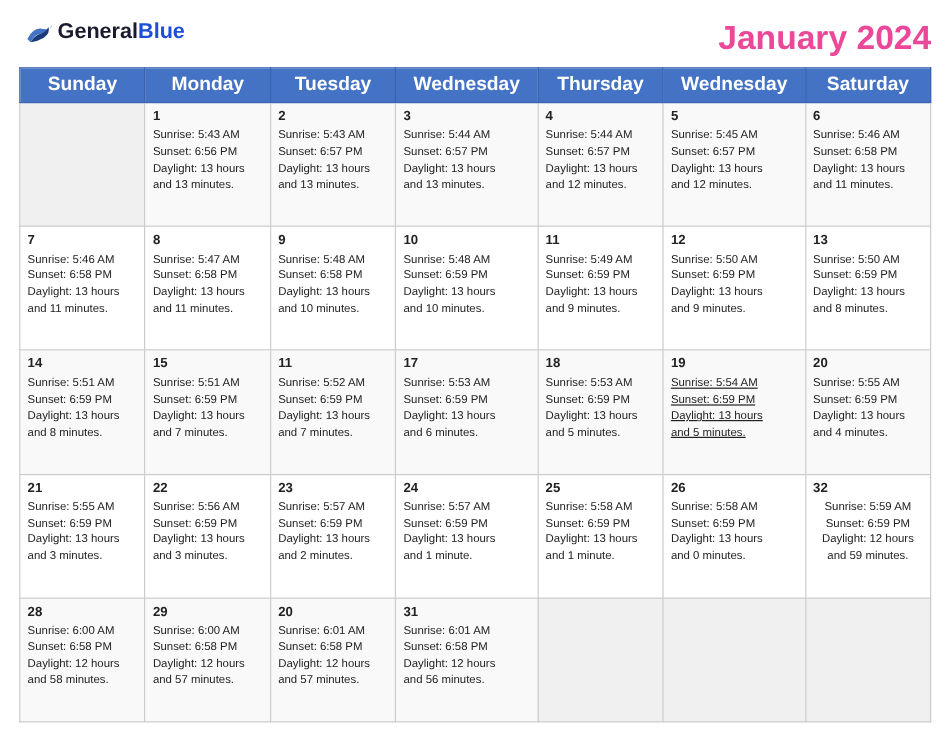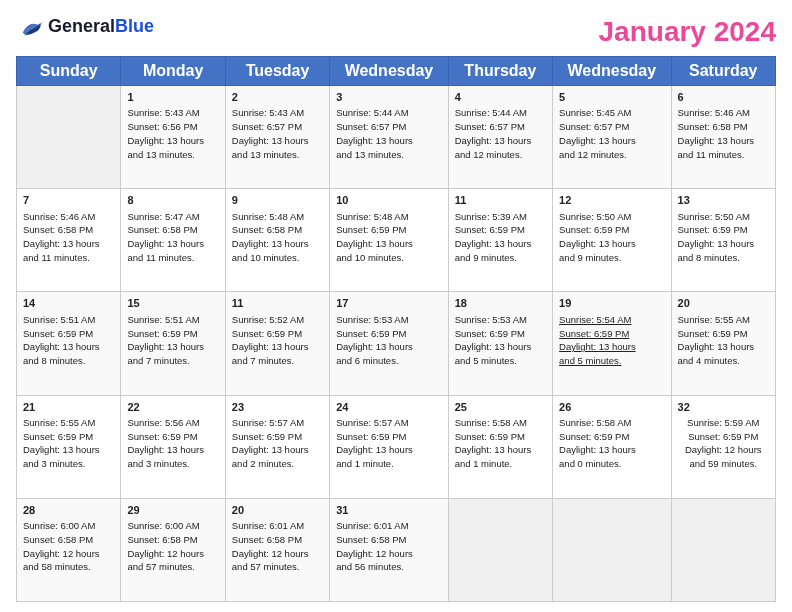--- a/index.html
+++ b/index.html
@@ -197,21 +197,21 @@
           </td>
           <td>
             <span class="day-num">10</span>
             <div class="cell-content" style="white-space: pre-line;">Sunrise: 5:48 AM
 Sunset: 6:59 PM
 Daylight: 13 hours
 and 10 minutes.</div>
           </td>
           <td>
             <span class="day-num">11</span>
-            <div class="cell-content" style="white-space: pre-line;">Sunrise: 5:39 AM
+            <div class="cell-content" style="white-space: pre-line;">Sunrise: 5:49 AM
 Sunset: 6:59 PM
 Daylight: 13 hours
 and 9 minutes.</div>
           </td>
           <td>
             <span class="day-num">12</span>
             <div class="cell-content" style="white-space: pre-line;">Sunrise: 5:50 AM
 Sunset: 6:59 PM
 Daylight: 13 hours
 and 9 minutes.</div>

